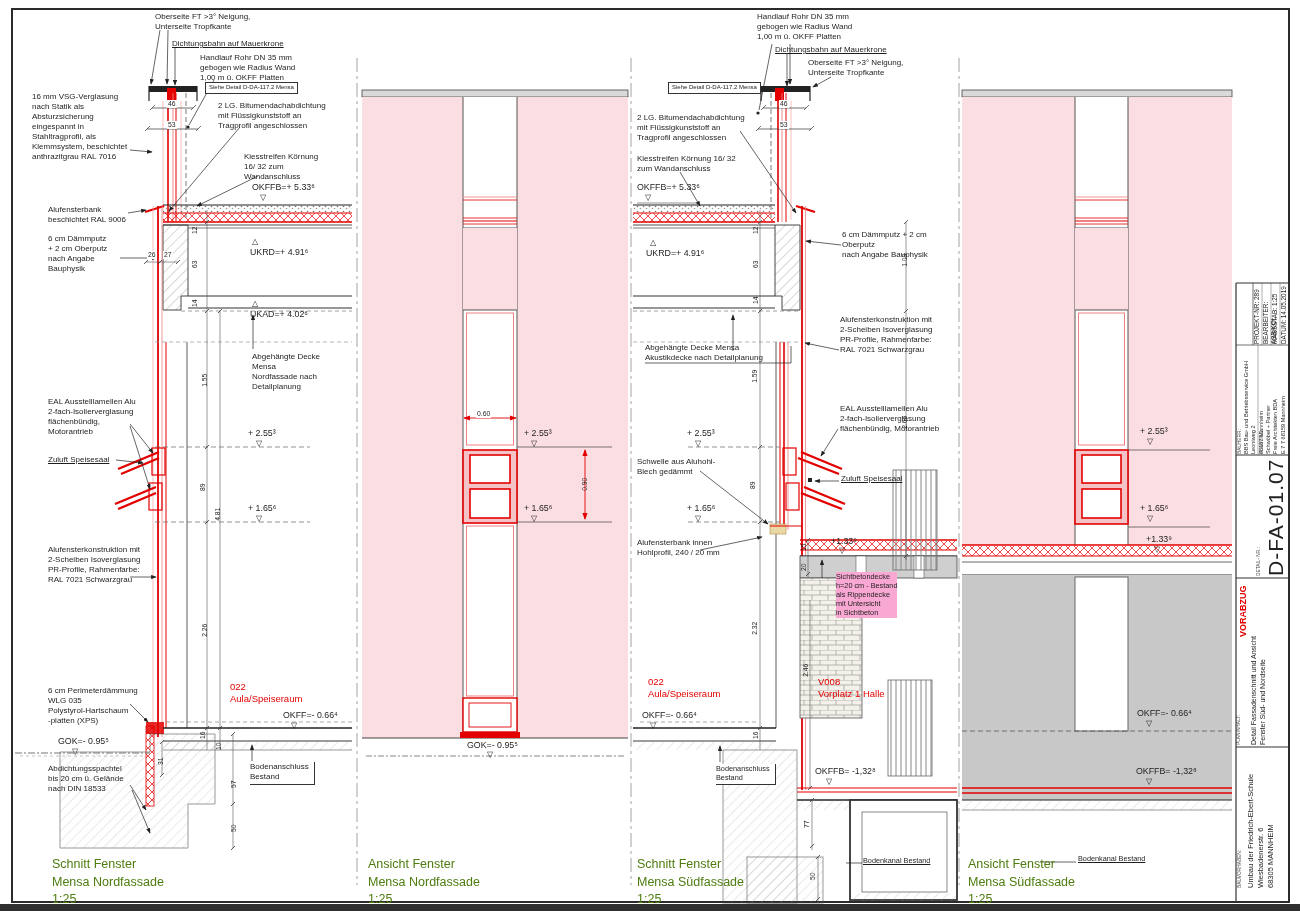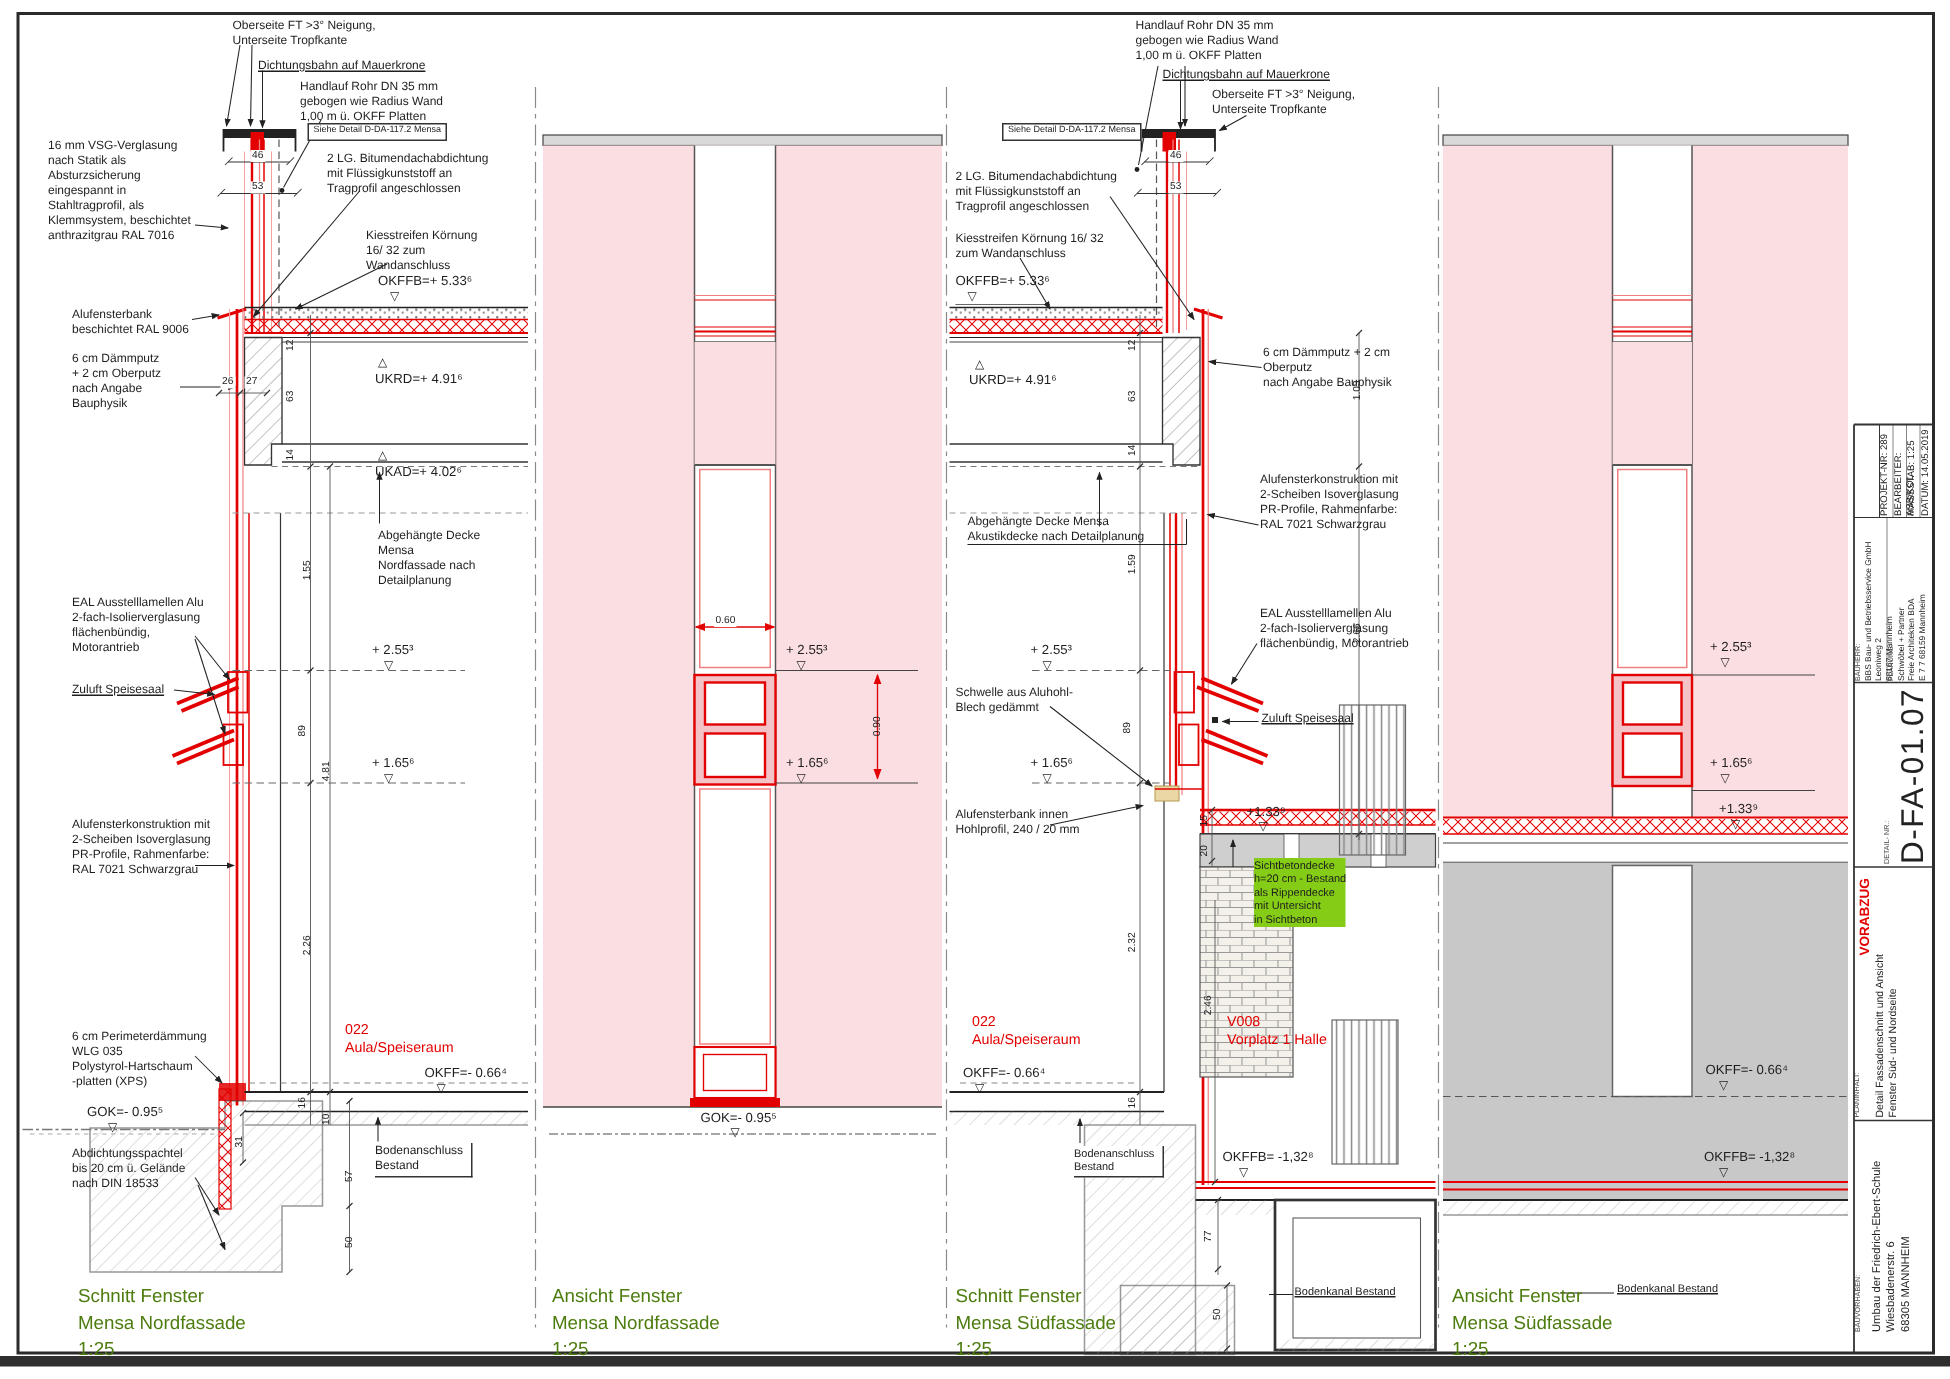--- a/index.html
+++ b/index.html
@@ -481,21 +481,21 @@
 <span class="tri" style="left:695px;top:440px;">▽</span>
 <span class="t a8" style="left:637px;top:457px;">Schwelle aus Aluhohl-
 Blech gedämmt</span>
 <span class="t a8 u" style="left:841px;top:474px;">Zuluft Speisesaal</span>
 <span class="t lvl" style="left:687px;top:503px;">+ 1.65⁶</span>
 <span class="tri" style="left:695px;top:515px;">▽</span>
 <span class="t a8" style="left:637px;top:538px;">Alufensterbank innen
 Hohlprofil, 240 / 20 mm</span>
 <span class="t lvl" style="left:831px;top:536px;">+1.33⁹</span>
 <span class="tri" style="left:839px;top:547px;">▽</span>
-<span class="t a7" style="left:836px;top:572px;background:#84cc16;">Sichtbetondecke
+<span class="t a7" style="left:836px;top:572px;background:#f9a8d4;">Sichtbetondecke
 h=20 cm - Bestand
 als Rippendecke
 mit Untersicht
 in Sichtbeton</span>
 <span class="t room" style="left:648px;top:676px;">022
 Aula/Speiseraum</span>
 <span class="t room" style="left:818px;top:676px;">V008
 Vorplatz 1 Halle</span>
 <span class="t lvl" style="left:642px;top:710px;">OKFF=- 0.66⁴</span>
 <span class="tri" style="left:650px;top:722px;">▽</span>

